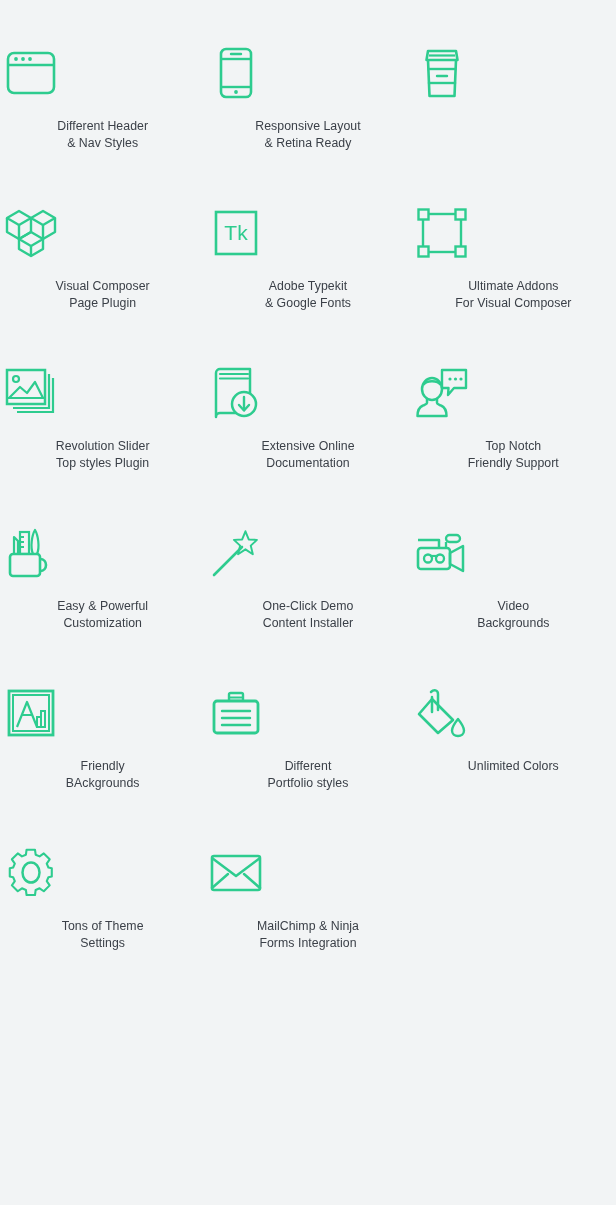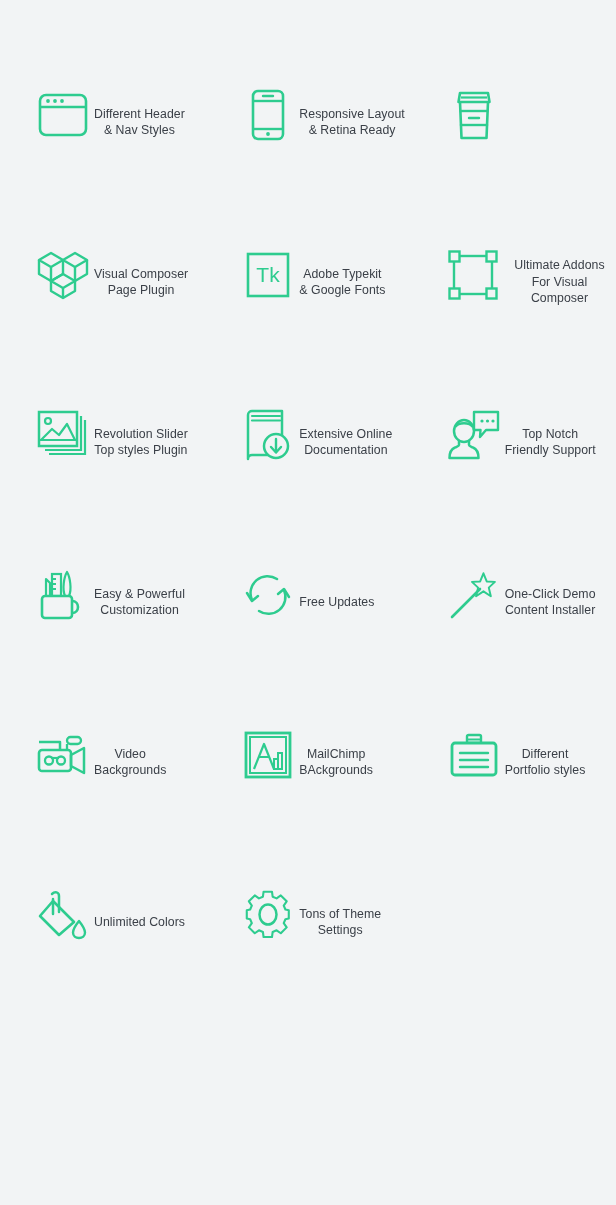--- a/index.html
+++ b/index.html
@@ -14,24 +14,22 @@
     height: 1205px;
     background: #f2f4f5;
     display: grid;
     grid-template-columns: repeat(3, 1fr);
     grid-template-rows: repeat(7, 160px);
     padding-top: 42px;
     align-content: start;
   }
   .feature-item {
     display: flex;
-    flex-direction: row;
-    align-items: center;
+    flex-direction: column;
     justify-content: flex-start;
-    padding-left: 32px;
   }
   .feature-icon {
     width: 62px;
     height: 62px;
     display: flex;
     align-items: center;
     justify-content: center;
     margin-bottom: 14px;
   }
   .feature-icon svg { display: block; overflow: visible; }
@@ -197,31 +195,20 @@
         <path d="M8 10 L12 14 L12 27 L8 27 Z" fill="none" stroke="#2ecc8f" stroke-width="2.2" stroke-linejoin="round"></path>
         <path d="M27 27 C24 20 26 8 29 3 C32 8 34 20 31 27 Z" fill="none" stroke="#2ecc8f" stroke-width="2.2" stroke-linejoin="round"></path>
         <rect x="4" y="27" width="30" height="22" rx="3" fill="#f2f4f5" stroke="#2ecc8f" stroke-width="2.6"></rect>
         <path d="M34 32 C42 32 42 44 34 44" fill="none" stroke="#2ecc8f" stroke-width="2.6"></path>
       </svg>
     </div>
     <div class="feature-label">Easy &amp; Powerful
 Customization</div>
   </div>
 
-  <div class="feature-item">
-    <div class="feature-icon">
-      <svg width="50" height="50" viewBox="0 0 50 50">
-        <path d="M9 30 A17 17 0 0 1 34 9" fill="none" stroke="#2ecc8f" stroke-width="2.5" stroke-linecap="round"></path>
-        <polyline points="4,23 9,31 15,26" fill="none" stroke="#2ecc8f" stroke-width="2.5" stroke-linecap="round" stroke-linejoin="round"></polyline>
-        <path d="M41 20 A17 17 0 0 1 16 41" fill="none" stroke="#2ecc8f" stroke-width="2.5" stroke-linecap="round"></path>
-        <polyline points="35,24 41,19 46,27" fill="none" stroke="#2ecc8f" stroke-width="2.5" stroke-linecap="round" stroke-linejoin="round"></polyline>
-      </svg>
-    </div>
-    <div class="feature-label">Free Updates</div>
-  </div>
 
   <div class="feature-item">
     <div class="feature-icon">
       <svg width="50" height="50" viewBox="0 0 50 50">
         <line x1="3" y1="47" x2="31" y2="19" stroke="#2ecc8f" stroke-width="2.6" stroke-linecap="round"></line>
         <polygon points="36,2 40,12 50,12.5 42.5,19.5 45,30 36,24 27,30 29.5,19.5 22,12.5 32,12" fill="none" stroke="#2ecc8f" stroke-width="2.4" stroke-linejoin="round" transform="scale(0.82) translate(6,2)"></polygon>
       </svg>
     </div>
     <div class="feature-label">One-Click Demo
 Content Installer</div>
@@ -249,21 +236,21 @@
     <div class="feature-icon">
       <svg width="48" height="48" viewBox="0 0 48 48">
         <rect x="2" y="2" width="44" height="44" fill="none" stroke="#2ecc8f" stroke-width="2.8"></rect>
         <rect x="6" y="6" width="36" height="36" fill="none" stroke="#2ecc8f" stroke-width="2"></rect>
         <polyline points="10,38 20,13 30,38" fill="none" stroke="#2ecc8f" stroke-width="2.2" stroke-linejoin="round"></polyline>
         <line x1="15" y1="26" x2="25" y2="26" stroke="#2ecc8f" stroke-width="2"></line>
         <rect x="30" y="28" width="4" height="10" fill="none" stroke="#2ecc8f" stroke-width="2"></rect>
         <rect x="34" y="22" width="4" height="16" fill="none" stroke="#2ecc8f" stroke-width="2"></rect>
       </svg>
     </div>
-    <div class="feature-label">MailChimp
+    <div class="feature-label">Friendly
 BAckgrounds</div>
   </div>
 
   <div class="feature-item">
     <div class="feature-icon">
       <svg width="48" height="44" viewBox="0 0 48 44">
         <rect x="17" y="2" width="14" height="8" rx="1.5" fill="none" stroke="#2ecc8f" stroke-width="2.4"></rect>
         <line x1="18" y1="6.5" x2="30" y2="6.5" stroke="#2ecc8f" stroke-width="2"></line>
         <rect x="2" y="10" width="44" height="32" rx="3" fill="#f2f4f5" stroke="#2ecc8f" stroke-width="2.8"></rect>
         <line x1="10" y1="20" x2="38" y2="20" stroke="#2ecc8f" stroke-width="2.4" stroke-linecap="round"></line>
@@ -293,14 +280,26 @@
         <path d="M20,2 L30,2 L30.8,8 L35.5,10 L40.5,6.5 L47.5,13.5 L44,18.5 L46,23.2 L50,24 L50,34 L46,34.8
                  L44,39.5 L47.5,44.5 L40.5,51.5 L35.5,48 L30.8,50 L30,56 L20,56 L19.2,50 L14.5,48 L9.5,51.5
                  L2.5,44.5 L6,39.5 L4,34.8 L0,34 L0,24 L4,23.2 L6,18.5 L2.5,13.5 L9.5,6.5 L14.5,10 L19.2,8 Z" fill="none" stroke="#2ecc8f" stroke-width="2.5" stroke-linejoin="round" transform="scale(0.84) translate(4.5,0)"></path>
         <ellipse cx="25" cy="24.5" rx="8.5" ry="10" fill="none" stroke="#2ecc8f" stroke-width="2.5"></ellipse>
       </svg>
     </div>
     <div class="feature-label">Tons of Theme
 Settings</div>
   </div>
 
+  <div class="feature-item">
+    <div class="feature-icon">
+      <svg width="52" height="38" viewBox="0 0 52 38">
+        <rect x="2" y="2" width="48" height="34" rx="2" fill="none" stroke="#2ecc8f" stroke-width="2.6"></rect>
+        <polyline points="2,4 26,22 50,4" fill="none" stroke="#2ecc8f" stroke-width="2.5" stroke-linejoin="round"></polyline>
+        <line x1="2" y1="34" x2="18" y2="20" stroke="#2ecc8f" stroke-width="2.5" stroke-linecap="round"></line>
+        <line x1="50" y1="34" x2="34" y2="20" stroke="#2ecc8f" stroke-width="2.5" stroke-linecap="round"></line>
+      </svg>
+    </div>
+    <div class="feature-label">MailChimp &amp; Ninja
+Forms Integration</div>
+  </div>
 
 </div>
 
 </body></html>

